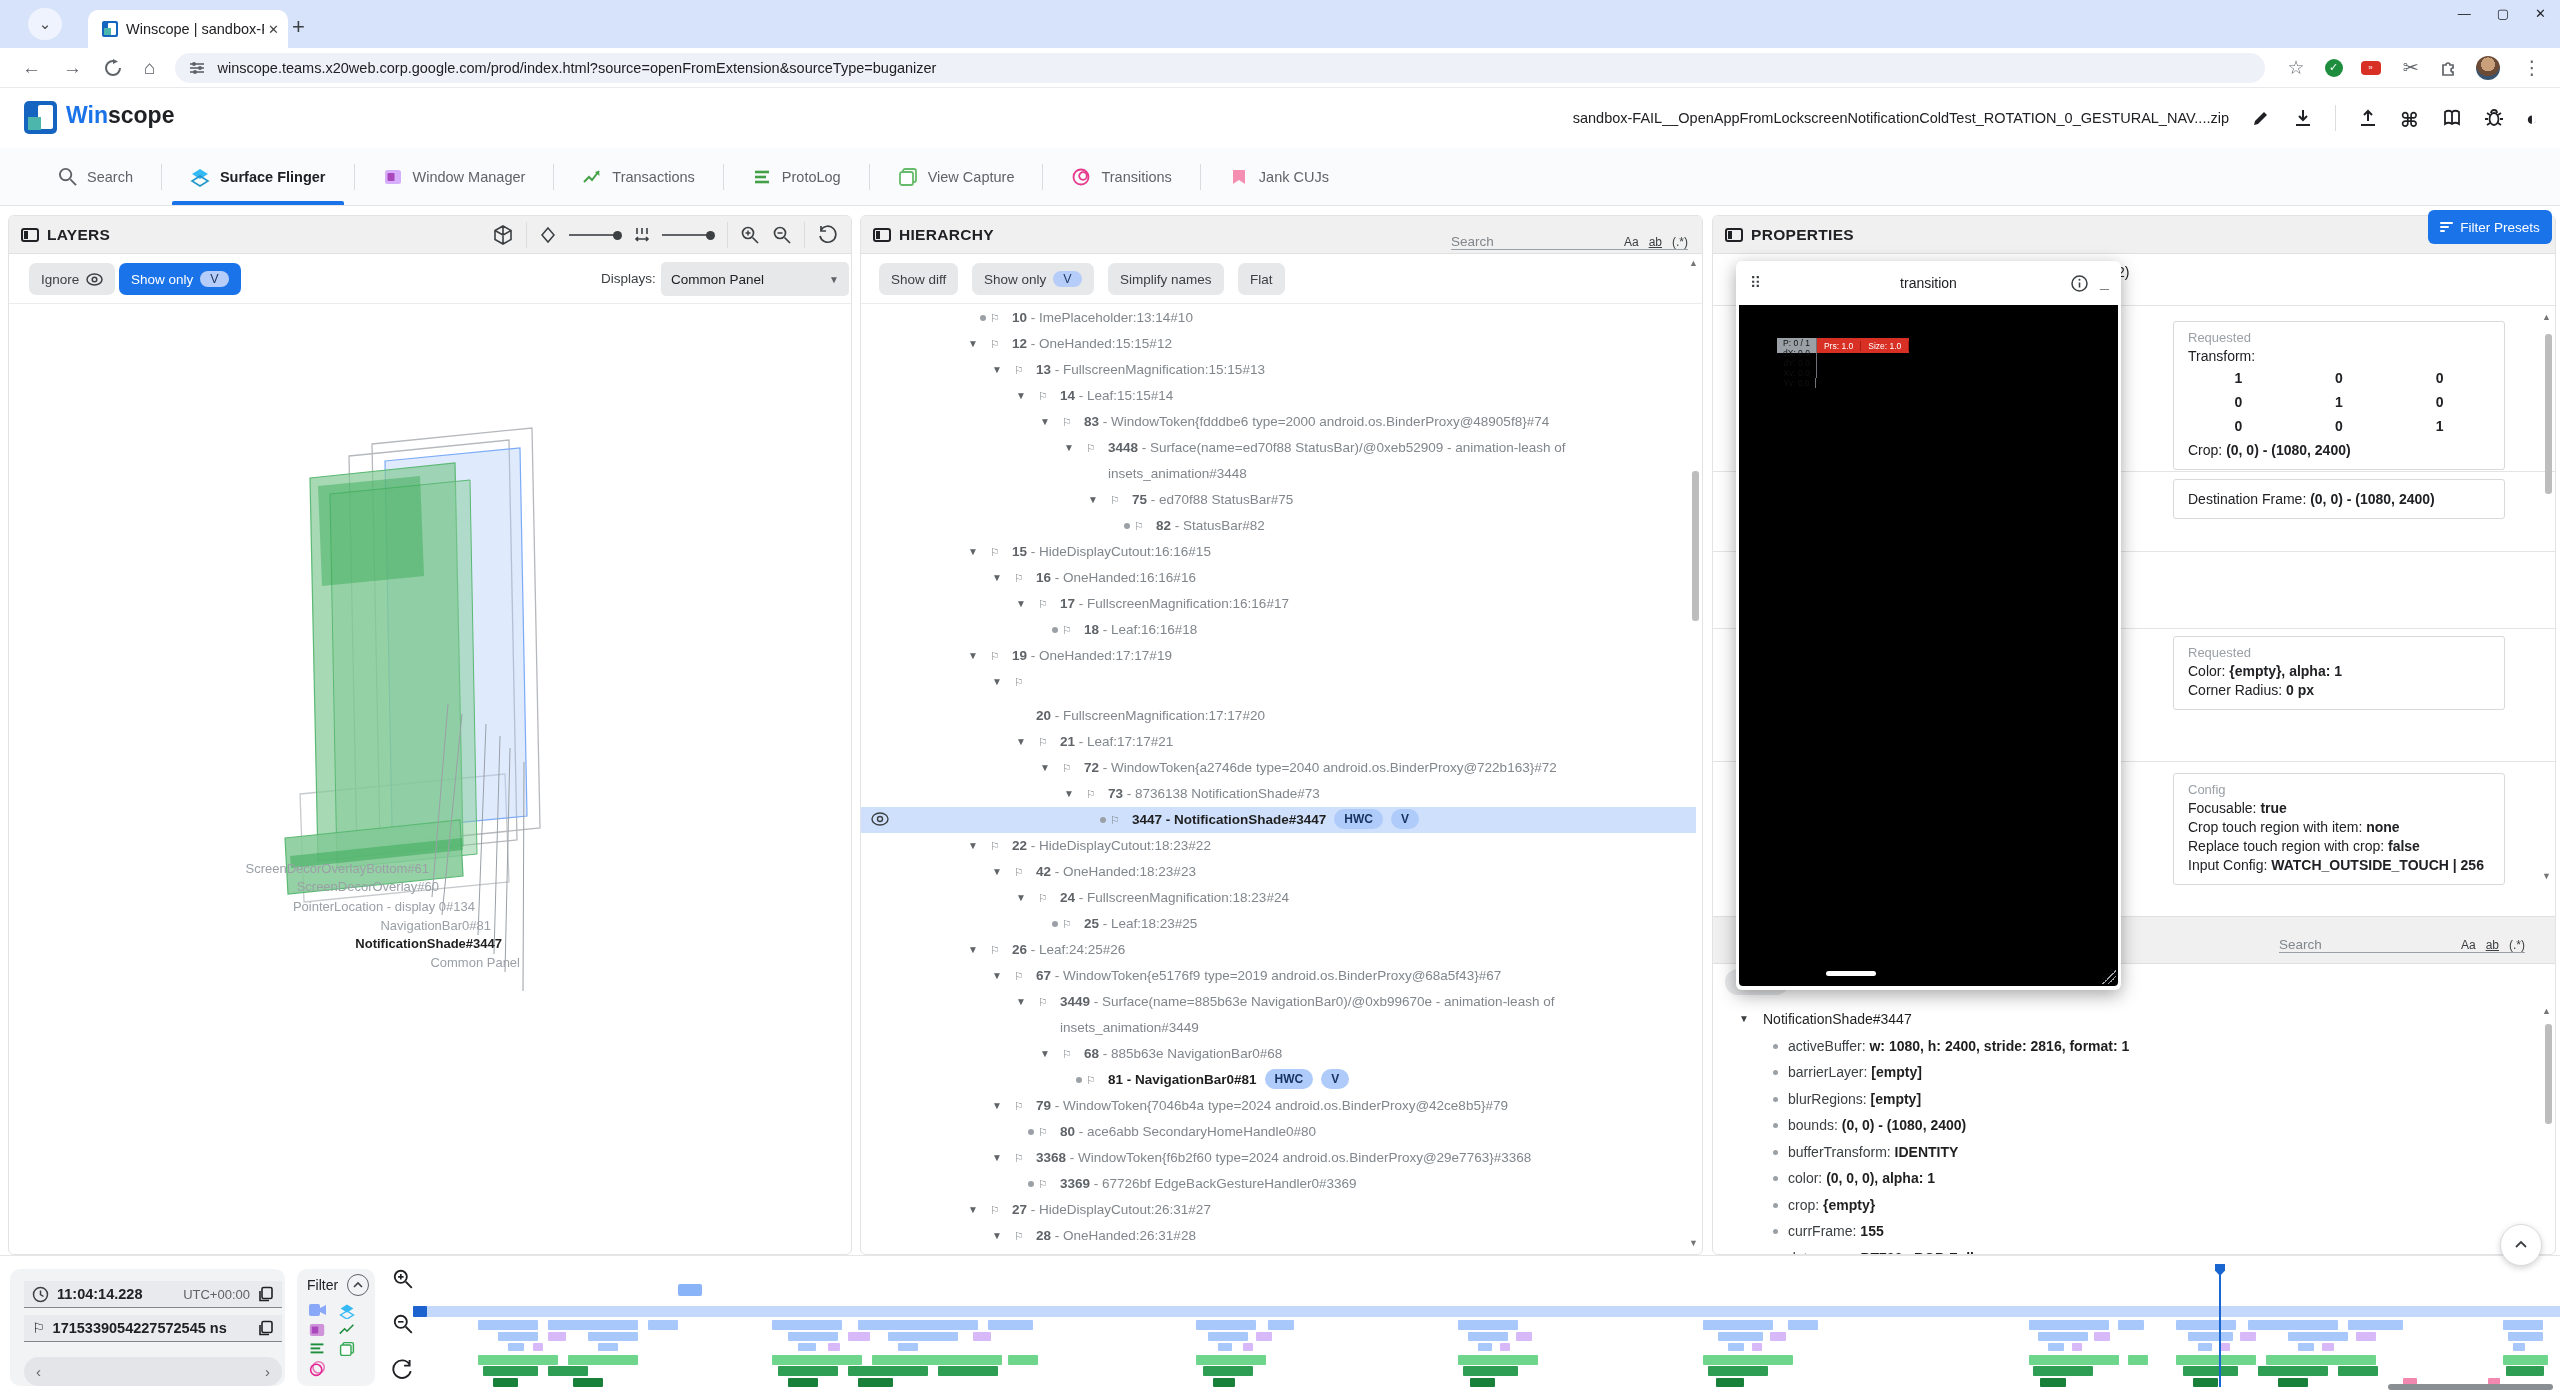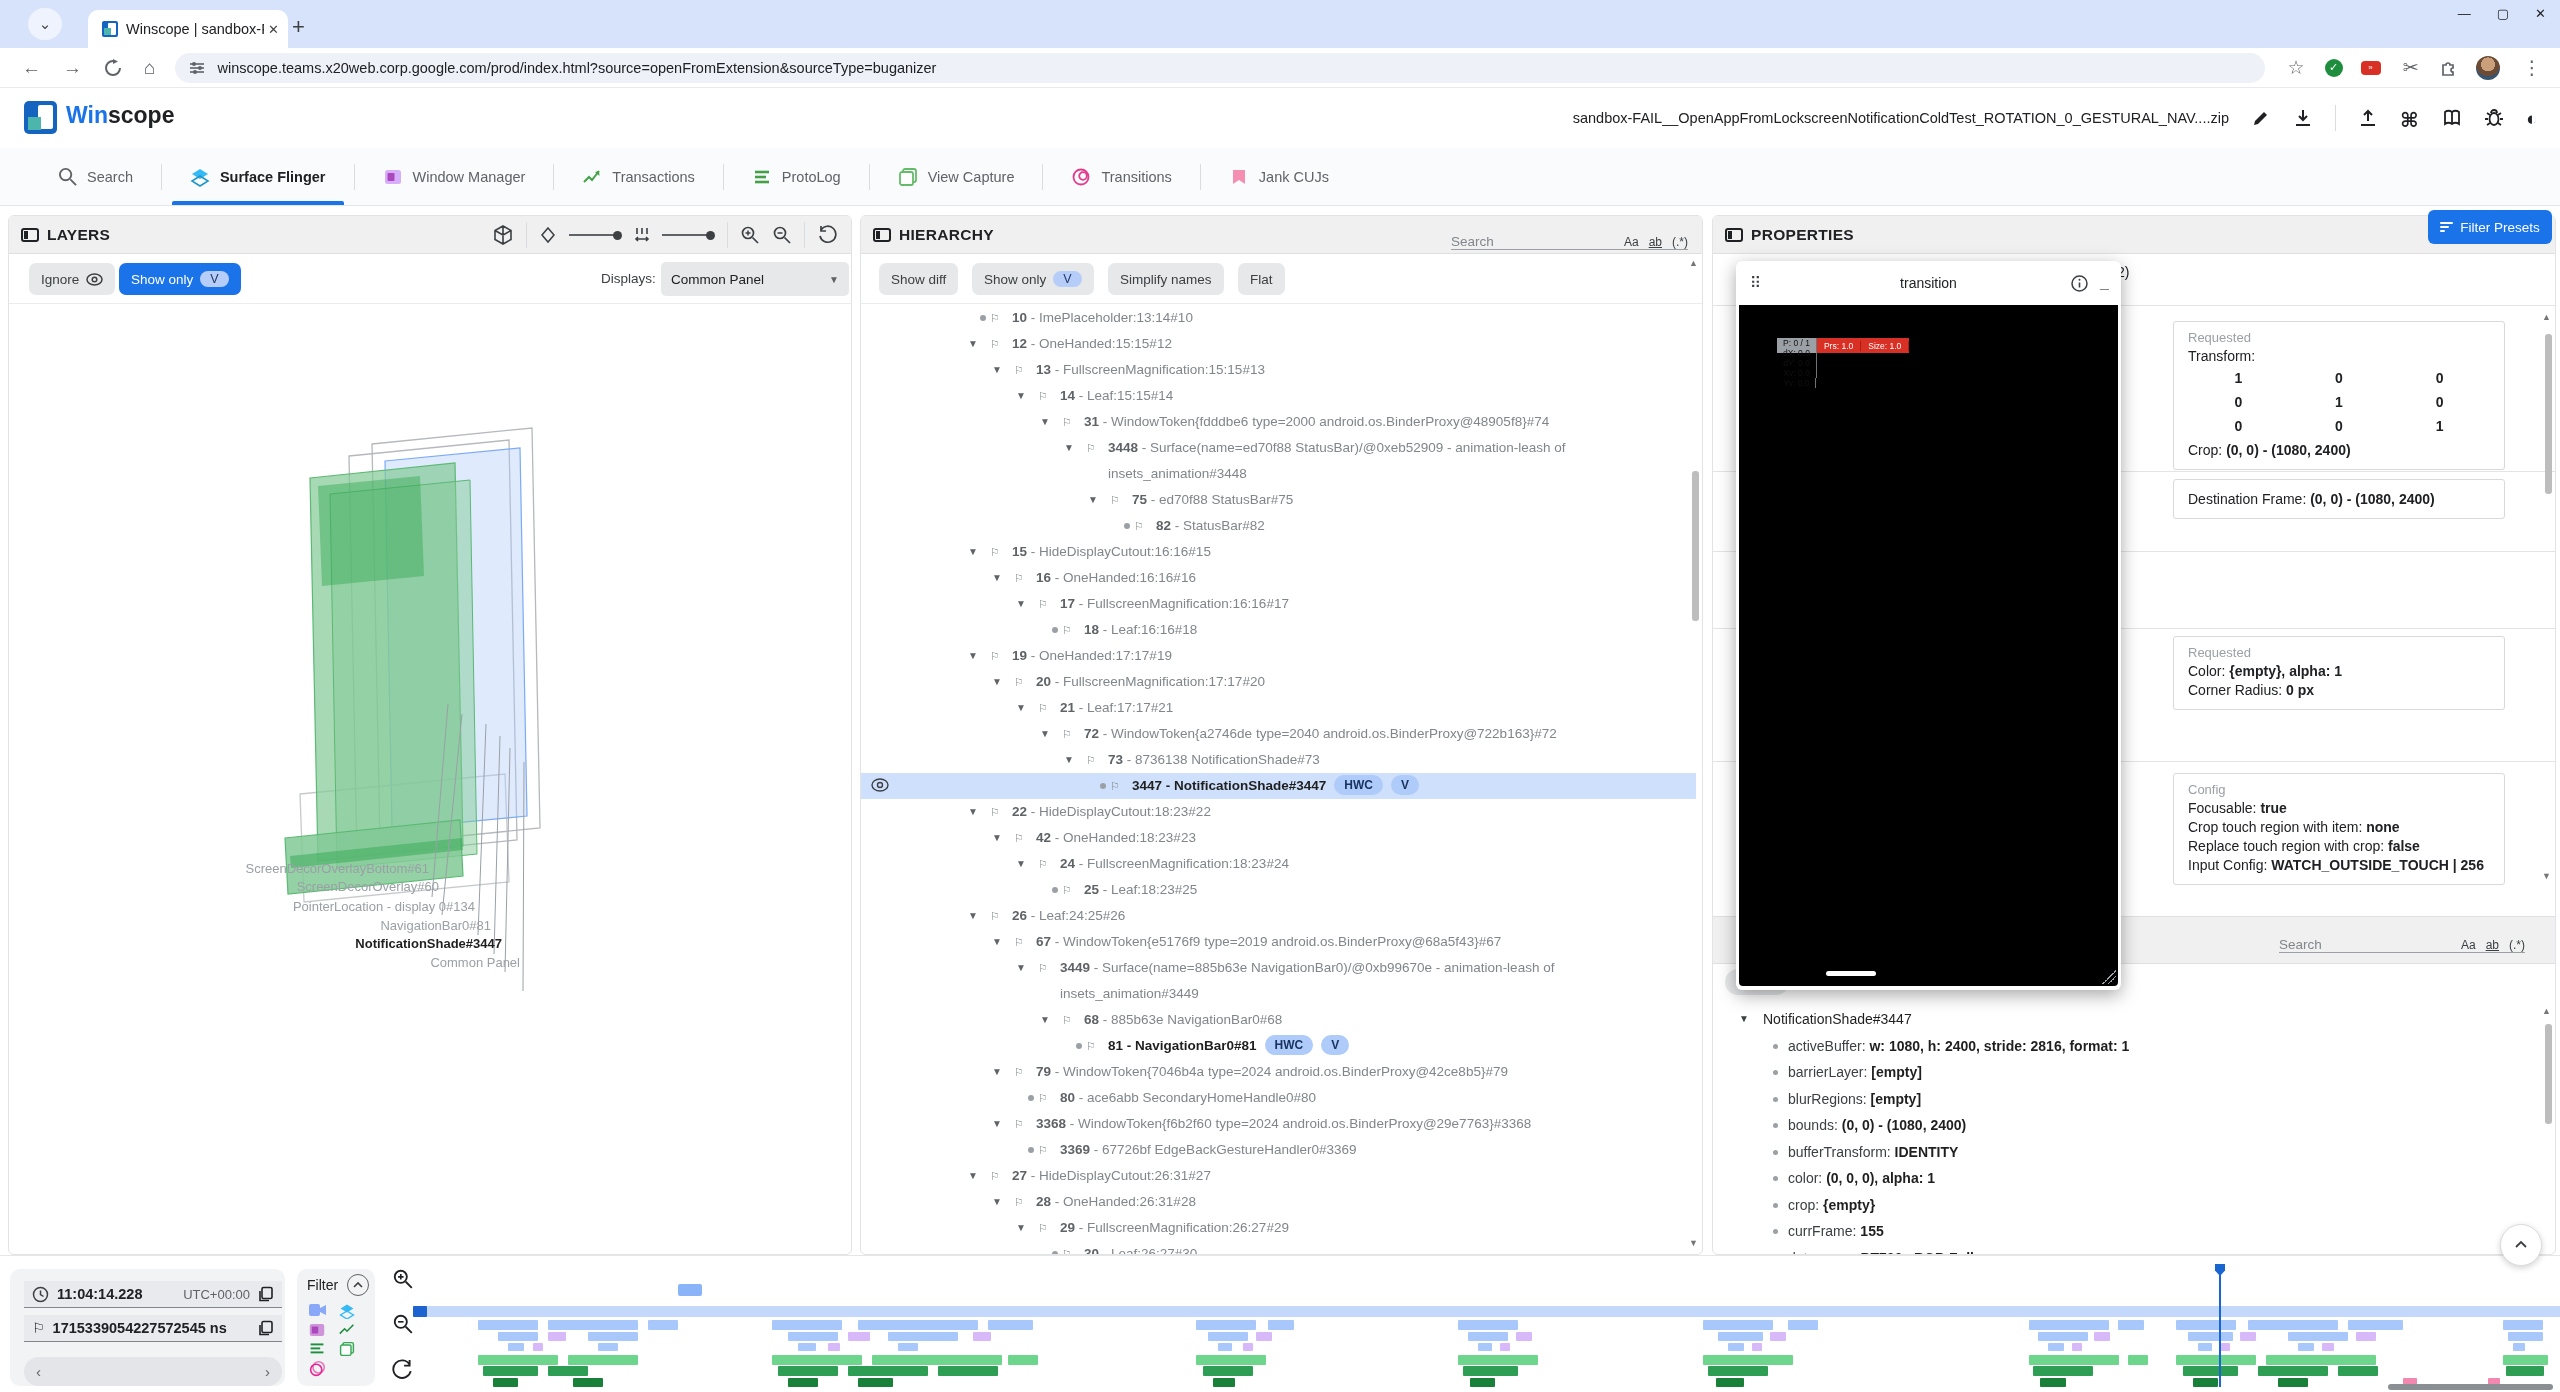--- a/index.html
+++ b/index.html
@@ -464,30 +464,30 @@
         </div>
         <div class="chip" style="left: 377px;">
           <span>Flat</span>
         </div>
       </div>
     <div id="tree">
         <div class="trow"><span class="dot" style="left: 119px;"></span><span class="flag" style="left: 129px;">⚐</span><span style="display: inline-block; padding-left: 151px;"><span class="tid">10</span> - ImePlaceholder:13:14#10</span></div>
         <div class="trow"><span class="arr" style="left: 107px;">▼</span><span class="flag" style="left: 129px;">⚐</span><span style="display: inline-block; padding-left: 151px;"><span class="tid">12</span> - OneHanded:15:15#12</span></div>
         <div class="trow"><span class="arr" style="left: 131px;">▼</span><span class="flag" style="left: 153px;">⚐</span><span style="display: inline-block; padding-left: 175px;"><span class="tid">13</span> - FullscreenMagnification:15:15#13</span></div>
         <div class="trow"><span class="arr" style="left: 155px;">▼</span><span class="flag" style="left: 177px;">⚐</span><span style="display: inline-block; padding-left: 199px;"><span class="tid">14</span> - Leaf:15:15#14</span></div>
-        <div class="trow"><span class="arr" style="left: 179px;">▼</span><span class="flag" style="left: 201px;">⚐</span><span style="display: inline-block; padding-left: 223px;"><span class="tid">31</span> - WindowToken{fdddbe6 type=2000 android.os.BinderProxy@48905f8}#74</span></div>
+        <div class="trow"><span class="arr" style="left: 179px;">▼</span><span class="flag" style="left: 201px;">⚐</span><span style="display: inline-block; padding-left: 223px;"><span class="tid">83</span> - WindowToken{fdddbe6 type=2000 android.os.BinderProxy@48905f8}#74</span></div>
         <div class="trow"><span class="arr" style="left: 203px;">▼</span><span class="flag" style="left: 225px;">⚐</span><span style="display: inline-block; padding-left: 247px;"><span class="tid">3448</span> - Surface(name=ed70f88 StatusBar)/@0xeb52909 - animation-leash of insets_animation#3448</span></div>
         <div class="trow"><span class="arr" style="left: 227px;">▼</span><span class="flag" style="left: 249px;">⚐</span><span style="display: inline-block; padding-left: 271px;"><span class="tid">75</span> - ed70f88 StatusBar#75</span></div>
         <div class="trow"><span class="dot" style="left: 263px;"></span><span class="flag" style="left: 273px;">⚐</span><span style="display: inline-block; padding-left: 295px;"><span class="tid">82</span> - StatusBar#82</span></div>
         <div class="trow"><span class="arr" style="left: 107px;">▼</span><span class="flag" style="left: 129px;">⚐</span><span style="display: inline-block; padding-left: 151px;"><span class="tid">15</span> - HideDisplayCutout:16:16#15</span></div>
         <div class="trow"><span class="arr" style="left: 131px;">▼</span><span class="flag" style="left: 153px;">⚐</span><span style="display: inline-block; padding-left: 175px;"><span class="tid">16</span> - OneHanded:16:16#16</span></div>
         <div class="trow"><span class="arr" style="left: 155px;">▼</span><span class="flag" style="left: 177px;">⚐</span><span style="display: inline-block; padding-left: 199px;"><span class="tid">17</span> - FullscreenMagnification:16:16#17</span></div>
         <div class="trow"><span class="dot" style="left: 191px;"></span><span class="flag" style="left: 201px;">⚐</span><span style="display: inline-block; padding-left: 223px;"><span class="tid">18</span> - Leaf:16:16#18</span></div>
         <div class="trow"><span class="arr" style="left: 107px;">▼</span><span class="flag" style="left: 129px;">⚐</span><span style="display: inline-block; padding-left: 151px;"><span class="tid">19</span> - OneHanded:17:17#19</span></div>
-        <div class="trow"><span class="arr" style="left: 131px;">▼</span><span class="flag" style="left: 153px;">⚐</span><span style="display: inline-block; padding-left: 175px;"><span class="tid">20</span> - FullscreenMagnification:17:17#20</span></div>
+        <div class="trow"><span class="arr" style="left: 131px;">▼</span><span class="flag" style="left: 153px;">⚐</span><span style="display: inline-block; padding-left: 175px; margin-top: 34px;"><span class="tid">20</span> - FullscreenMagnification:17:17#20</span></div>
         <div class="trow"><span class="arr" style="left: 155px;">▼</span><span class="flag" style="left: 177px;">⚐</span><span style="display: inline-block; padding-left: 199px;"><span class="tid">21</span> - Leaf:17:17#21</span></div>
         <div class="trow"><span class="arr" style="left: 179px;">▼</span><span class="flag" style="left: 201px;">⚐</span><span style="display: inline-block; padding-left: 223px;"><span class="tid">72</span> - WindowToken{a2746de type=2040 android.os.BinderProxy@722b163}#72</span></div>
         <div class="trow"><span class="arr" style="left: 203px;">▼</span><span class="flag" style="left: 225px;">⚐</span><span style="display: inline-block; padding-left: 247px;"><span class="tid">73</span> - 8736138 NotificationShade#73</span></div>
         <div class="trow bold selected"><span class="dot" style="left: 239px;"></span><span class="flag" style="left: 249px;">⚐</span><span style="display: inline-block; padding-left: 271px;"><span class="tid">3447</span> - NotificationShade#3447</span><span class="tchip">HWC</span><span class="tchip">V</span><span class="eye">
             <svg width="18" height="14" viewBox="0 0 18 14">
               <ellipse cx="9" cy="7" rx="8" ry="6" fill="none" stroke="#3c4043" stroke-width="1.4"></ellipse>
               <circle cx="9" cy="7" r="2.5" fill="none" stroke="#3c4043" stroke-width="1.4"></circle>
             </svg>
           </span></div>
         <div class="trow"><span class="arr" style="left: 107px;">▼</span><span class="flag" style="left: 129px;">⚐</span><span style="display: inline-block; padding-left: 151px;"><span class="tid">22</span> - HideDisplayCutout:18:23#22</span></div>

